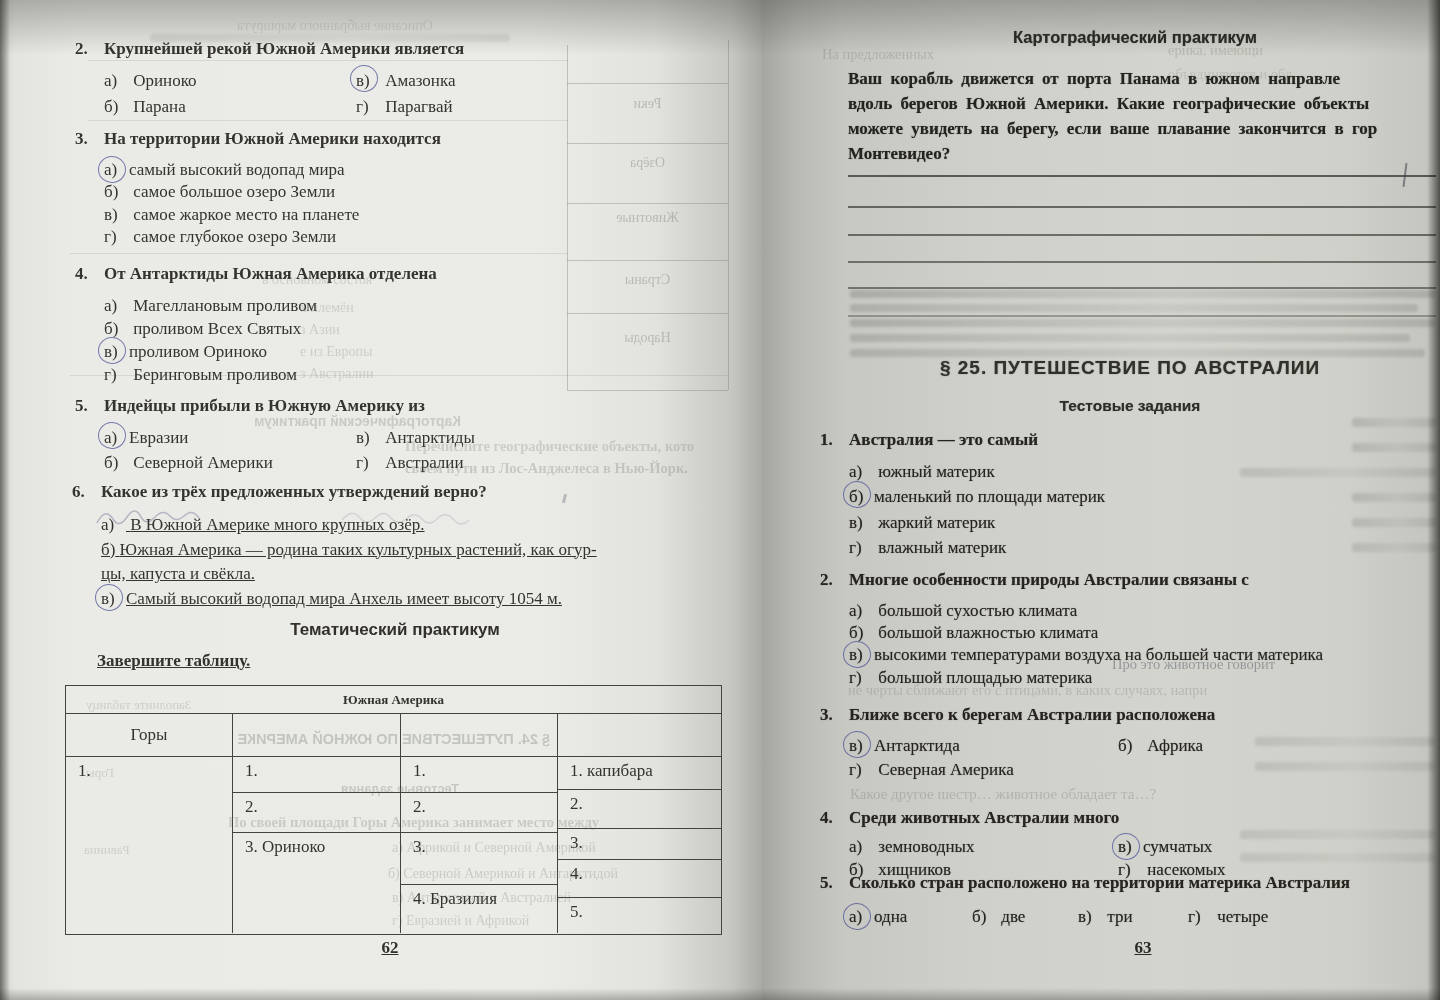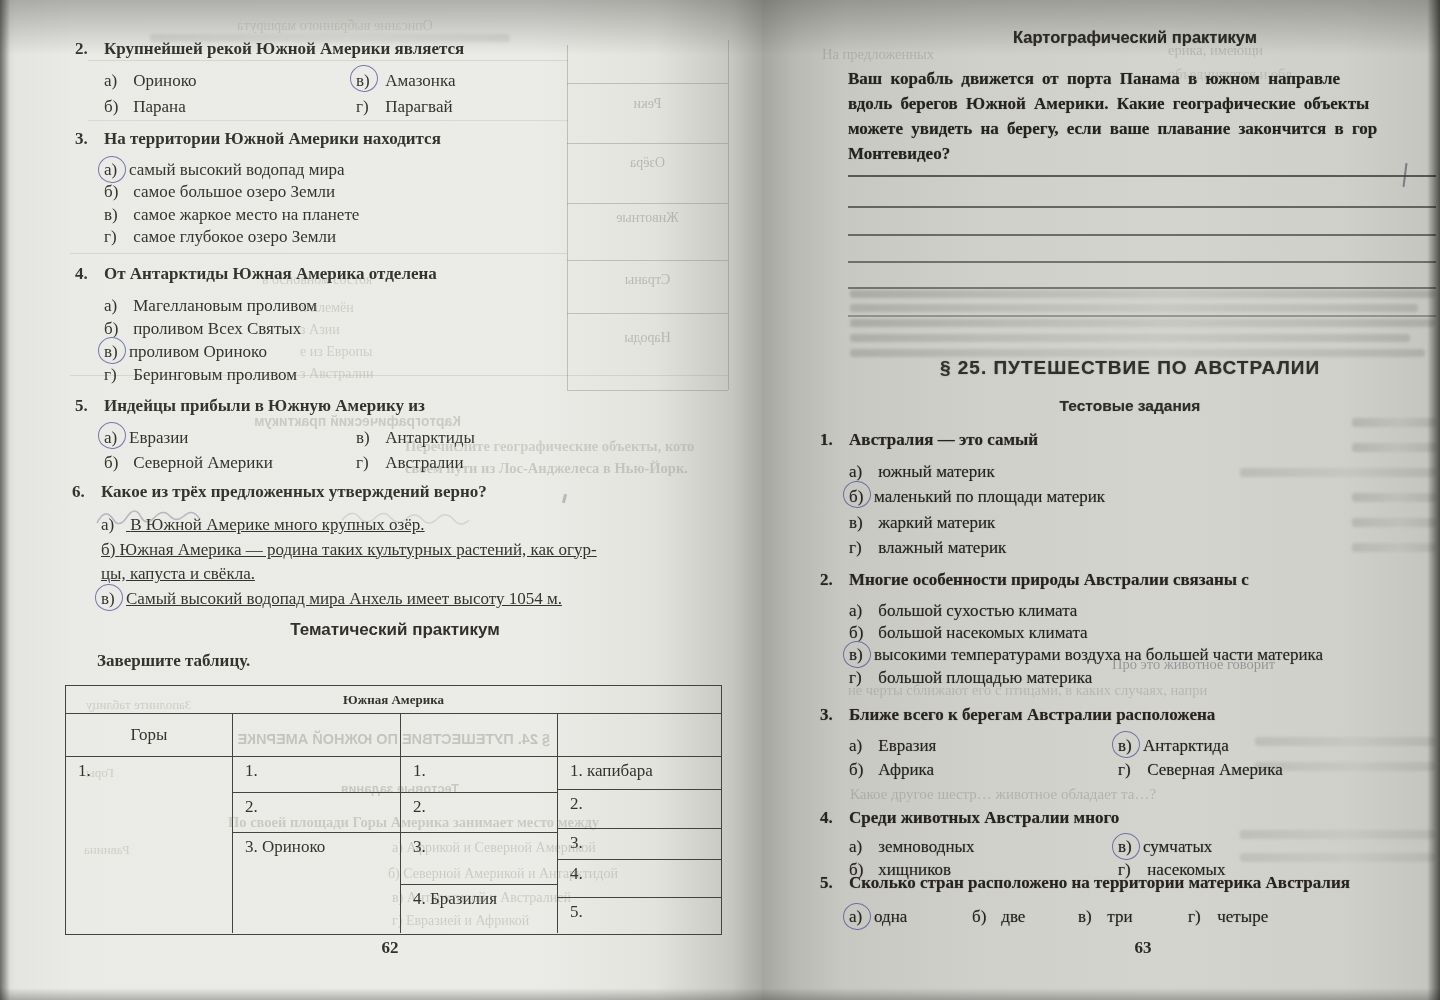--- a/index.html
+++ b/index.html
@@ -11,21 +11,21 @@
        background:linear-gradient(90deg,#a5a6a0 0,#b9bab4 5%,#c7c8c2 12%,#cfd0ca 32%,#d3d4ce 60%,#cfd0c9 86%,#c3c4be 100%);}
   .shadeTop{position:absolute;left:0;top:0;width:1440px;height:55px;
        background:linear-gradient(180deg,rgba(35,35,31,.30),rgba(35,35,31,0));pointer-events:none;z-index:6;}
   .edge{position:absolute;top:0;height:1000px;pointer-events:none;z-index:7;}
   .edgeL{left:0;width:10px;background:linear-gradient(90deg,rgba(20,20,18,.55),rgba(20,20,18,0));}
   .edgeR{right:0;width:13px;background:linear-gradient(270deg,rgba(12,12,10,.65),rgba(12,12,10,0));}
   .edgeB{position:absolute;left:0;bottom:0;width:1440px;height:12px;
        background:linear-gradient(0deg,rgba(20,20,18,.28),rgba(20,20,18,0));pointer-events:none;z-index:7;}
 
   .abs{position:absolute;}
-  .ser{font-family:"Liberation Serif",serif;}
+  .ser{font-family:"Liberation Serif",serif;text-decoration:underline;}
   .san{font-family:"Liberation Sans",sans-serif;}
 
   
   .q{position:absolute;color:#35332d;font-size:17px;line-height:22px;z-index:3;}
   .qR{color:#27241f;text-shadow:0 0 1px rgba(40,38,33,.45);}
   .qt{font-weight:bold;white-space:nowrap;}
   .qn{display:inline-block;width:29px;}
   .opts{margin-left:29px;}
   .opt{white-space:nowrap;}
   .opt .k{display:inline-block;min-width:25px;}
@@ -276,32 +276,31 @@
       <div class="opt"><span class="k">г)</span> <span>влажный материк</span></div>
     </div>
   </div>
 
   <div class="q qR" style="left:820px;top:569px;width:625px;">
     <div class="qt">
       <span class="qn">2.</span><span>Многие особенности природы Австралии связаны с</span>
     </div>
     <div class="opts" style="margin-top:9px;line-height:22.2px;">
       <div class="opt"><span class="k">а)</span> <span>большой сухостью климата</span></div>
-      <div class="opt"><span class="k">б)</span> <span>большой насекомых климата</span></div>
+      <div class="opt"><span class="k">б)</span> <span>большой влажностью климата</span></div>
       <div class="opt"><span class="k circ">в)</span><span>высокими температурами воздуха на большей части материка</span></div>
       <div class="opt"><span class="k">г)</span> <span>большой площадью материка</span></div>
     </div>
   </div>
 
   <div class="q qR" style="left:820px;top:704px;width:620px;">
     <div class="qt">
       <span class="qn">3.</span><span>Ближе всего к берегам Австралии расположена</span>
     </div>
     <div class="opts twoR" style="margin-top:8px;line-height:24px;">
-      <div class="opt"><span class="k">а)</span> <span>Евразия</span></div>
       <div class="opt"><span class="k circ">в)</span><span>Антарктида</span></div>
       <div class="opt"><span class="k">б)</span> <span>Африка</span></div>
       <div class="opt"><span class="k">г)</span> <span>Северная Америка</span></div>
     </div>
   </div>
 
   <div class="q qR" style="left:820px;top:807px;width:620px;">
     <div class="qt">
       <span class="qn">4.</span><span>Среди животных Австралии много</span>
     </div>

